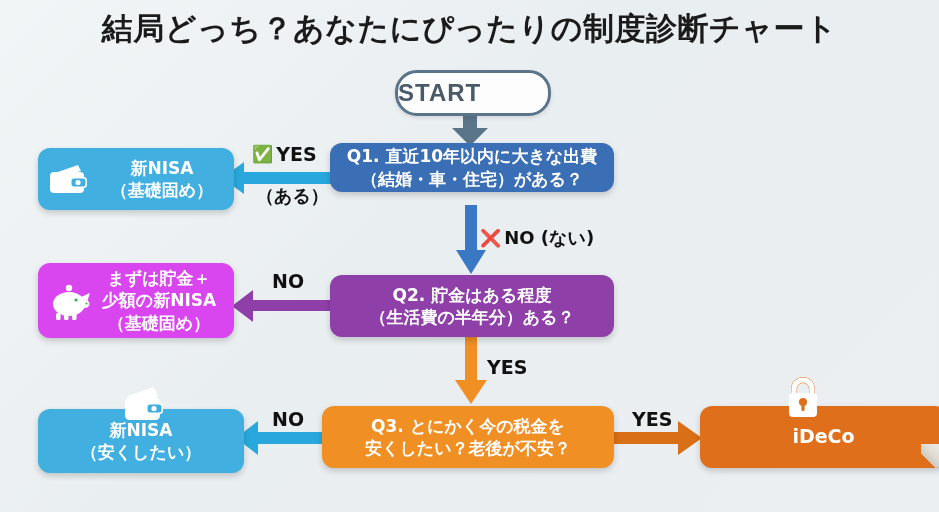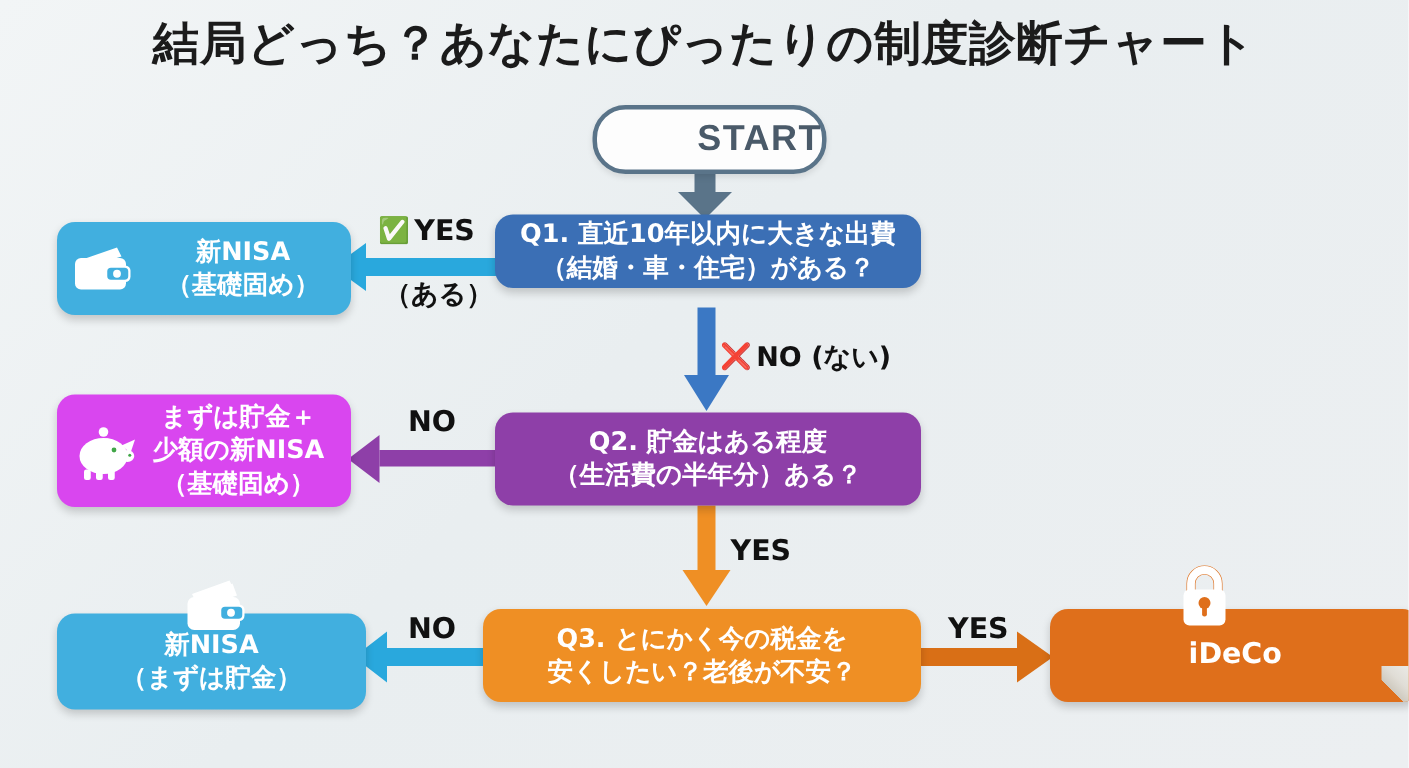--- a/index.html
+++ b/index.html
@@ -18,21 +18,21 @@
     font-size:31px;font-weight:bold;color:#1b1b1b;
     letter-spacing:0.5px;
     font-family:"DejaVu Sans","Liberation Sans",sans-serif;
   }
 
   
   .start{
     left:395px;top:70px;width:150px;height:40px;
     border:3px solid #5a7489;border-radius:22px;
     background:#fdfdfd;
-    display:flex;align-items:center;justify-content:flex-end;
+    display:flex;align-items:center;justify-content:flex-start;
     font-size:24px;font-weight:bold;color:#4a5a69;
     letter-spacing:1px;
     box-shadow:0 2px 4px rgba(0,0,0,.10);
   }
 
   
   .box{
     border-radius:12px;
     display:flex;flex-direction:column;align-items:center;justify-content:center;
     text-align:center;color:#fff;font-weight:bold;
@@ -179,21 +179,21 @@
     <rect x="8" y="30" width="4.5" height="7" rx="1.5" fill="#ffffff"></rect>
     <rect x="16" y="30" width="4.5" height="7" rx="1.5" fill="#ffffff"></rect>
     <rect x="24" y="30" width="4.5" height="7" rx="1.5" fill="#ffffff"></rect>
     <circle cx="28" cy="17" r="1.6" fill="#41a648"></circle>
     <rect x="14" y="10" width="11" height="3.2" rx="1.6" fill="#ffffff" transform="rotate(-8 19 11)"></rect>
     <circle cx="21" cy="5" r="3.2" fill="#ffffff"></circle>
   </svg>
 
   <div class="abs box r-box res-nisa2">
     <div>新NISA</div>
-    <div>（まずは貯金）</div>
+    <div>（安くしたい）</div>
   </div>
   <svg class="icon wallet2" width="46" height="38" viewBox="0 0 46 38">
     <path d="M5,14 L33,3 L36,11 L8,20 Z" fill="#ffffff"></path>
     <path d="M6,10 L31,1 L33,5 L8,14 Z" fill="#ffffff"></path>
     <rect x="3" y="12" width="35" height="22" rx="4.5" fill="#ffffff"></rect>
     <rect x="24" y="17" width="17" height="11" rx="3.5" fill="#ffffff"></rect>
     <rect x="25.5" y="18.5" width="14" height="8" rx="2.5" fill="#41afdf"></rect>
     <circle cx="32" cy="22.5" r="2.6" fill="#ffffff"></circle>
   </svg>
 

